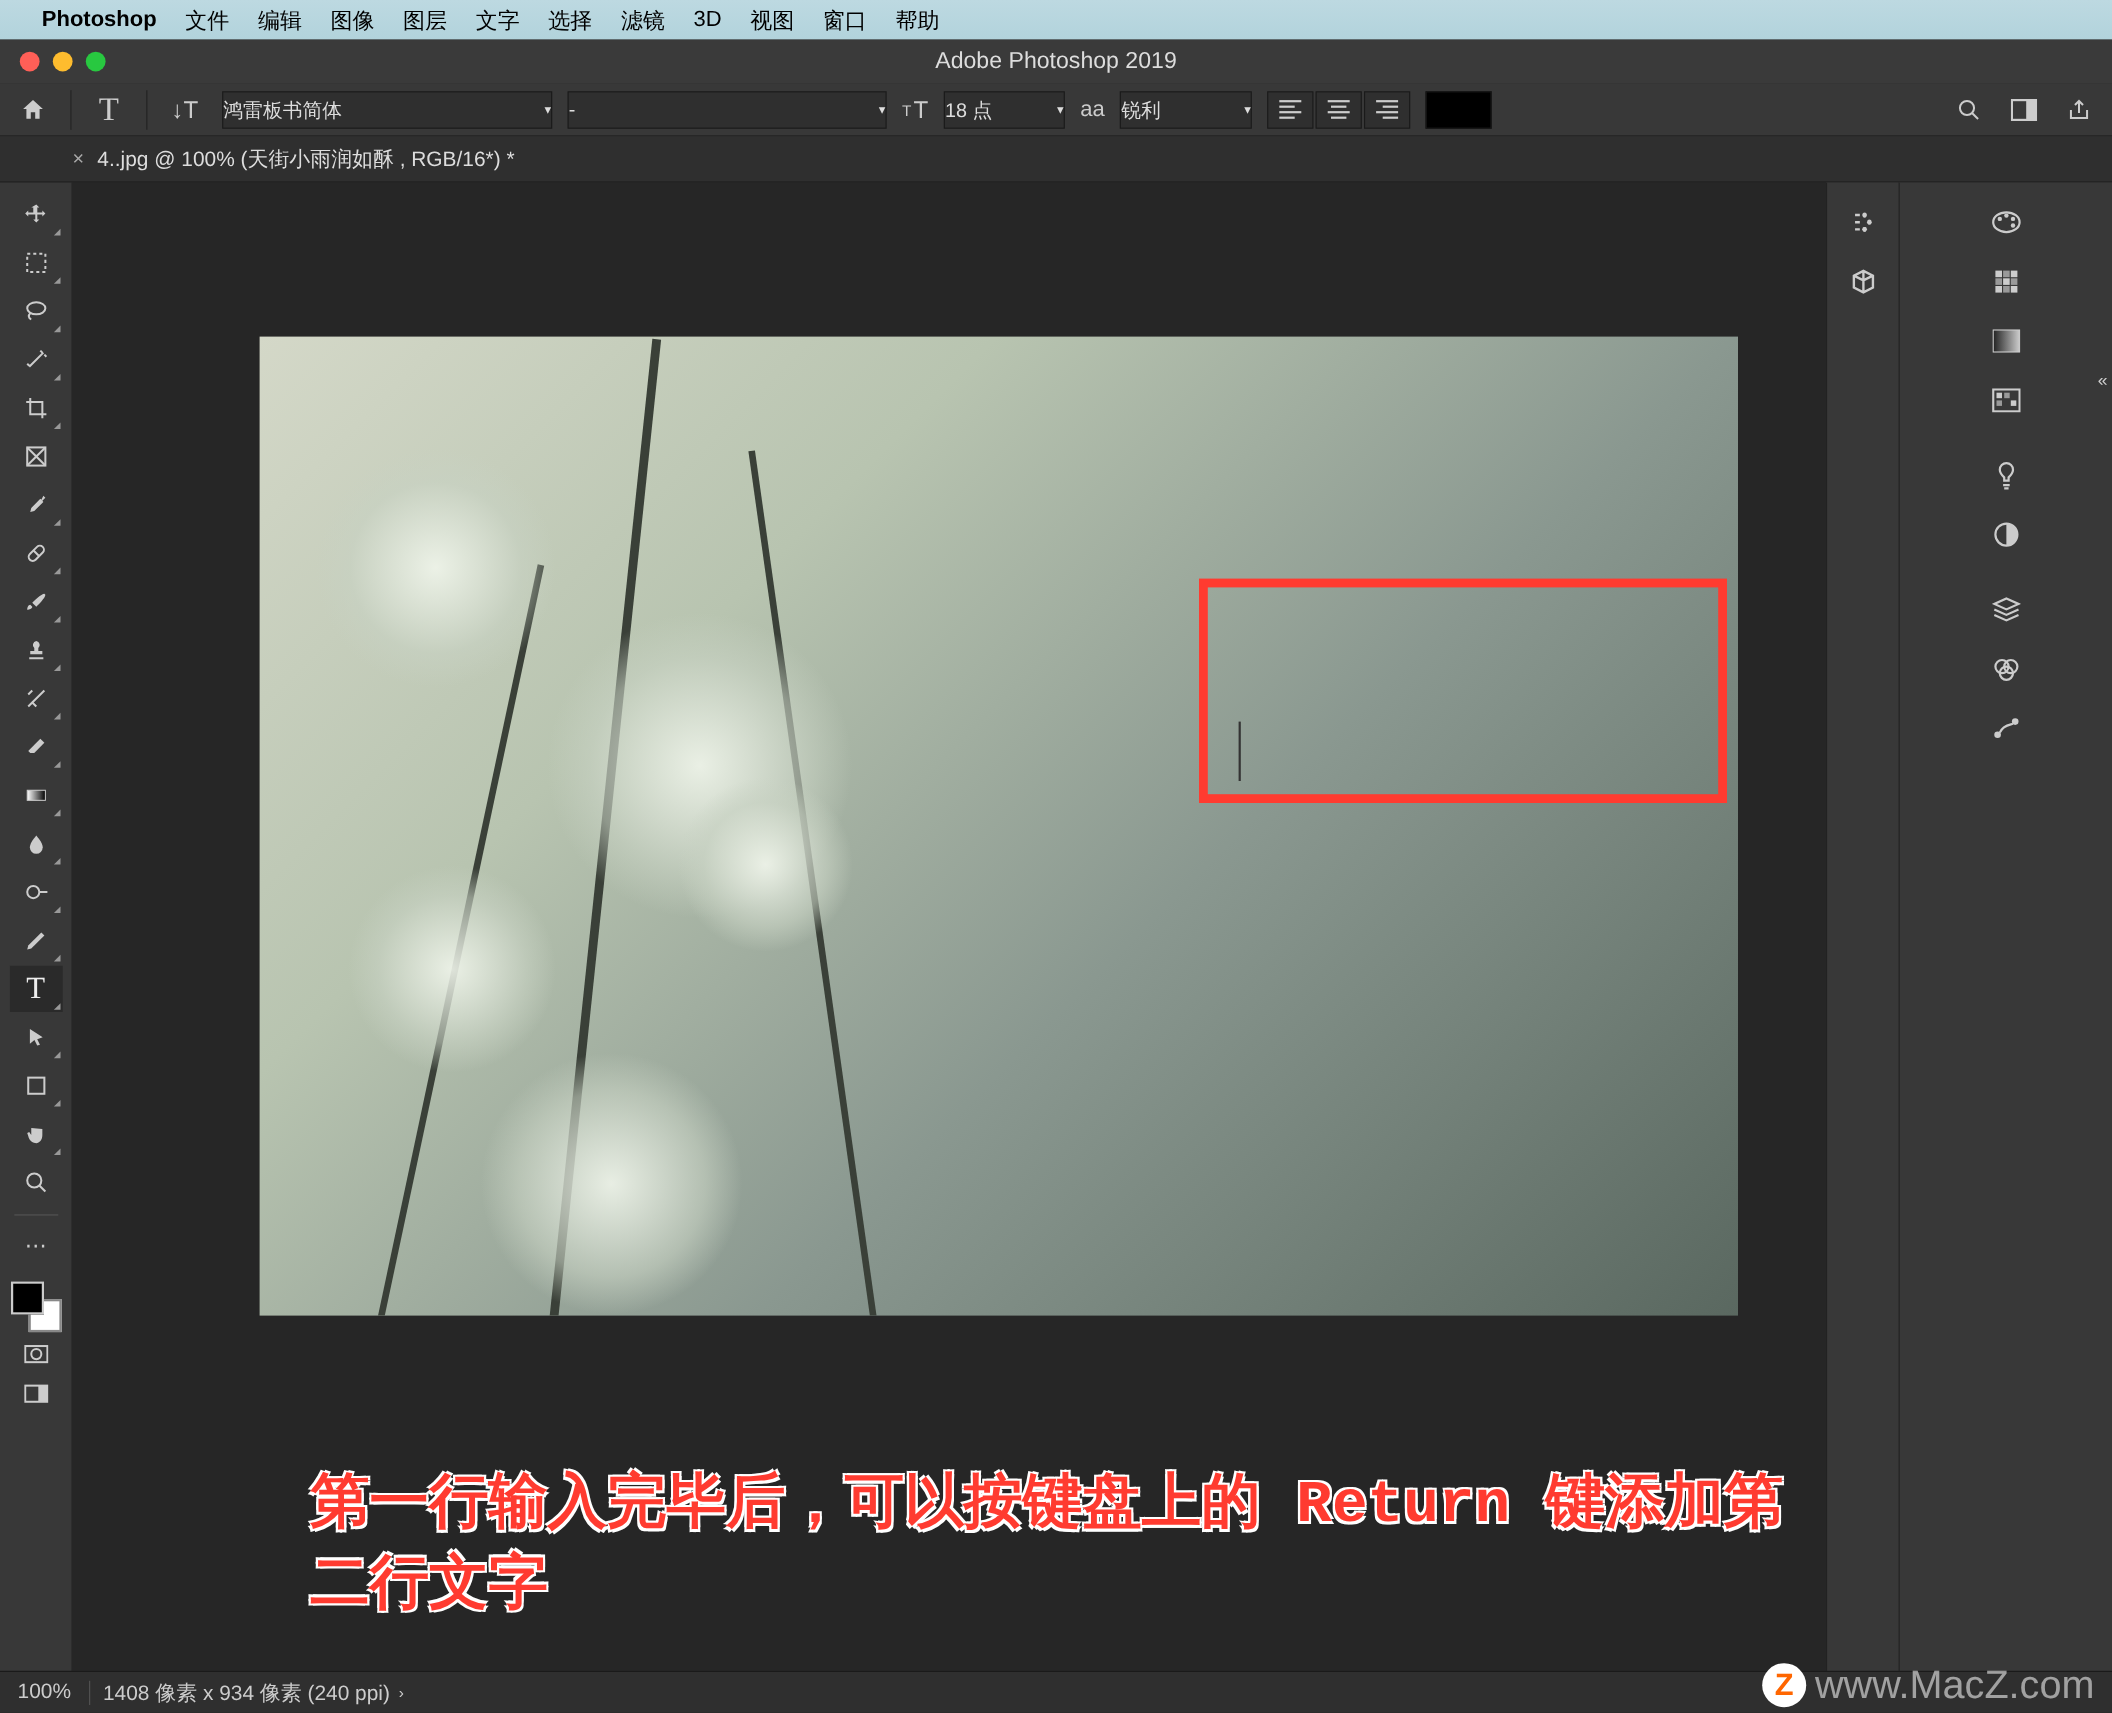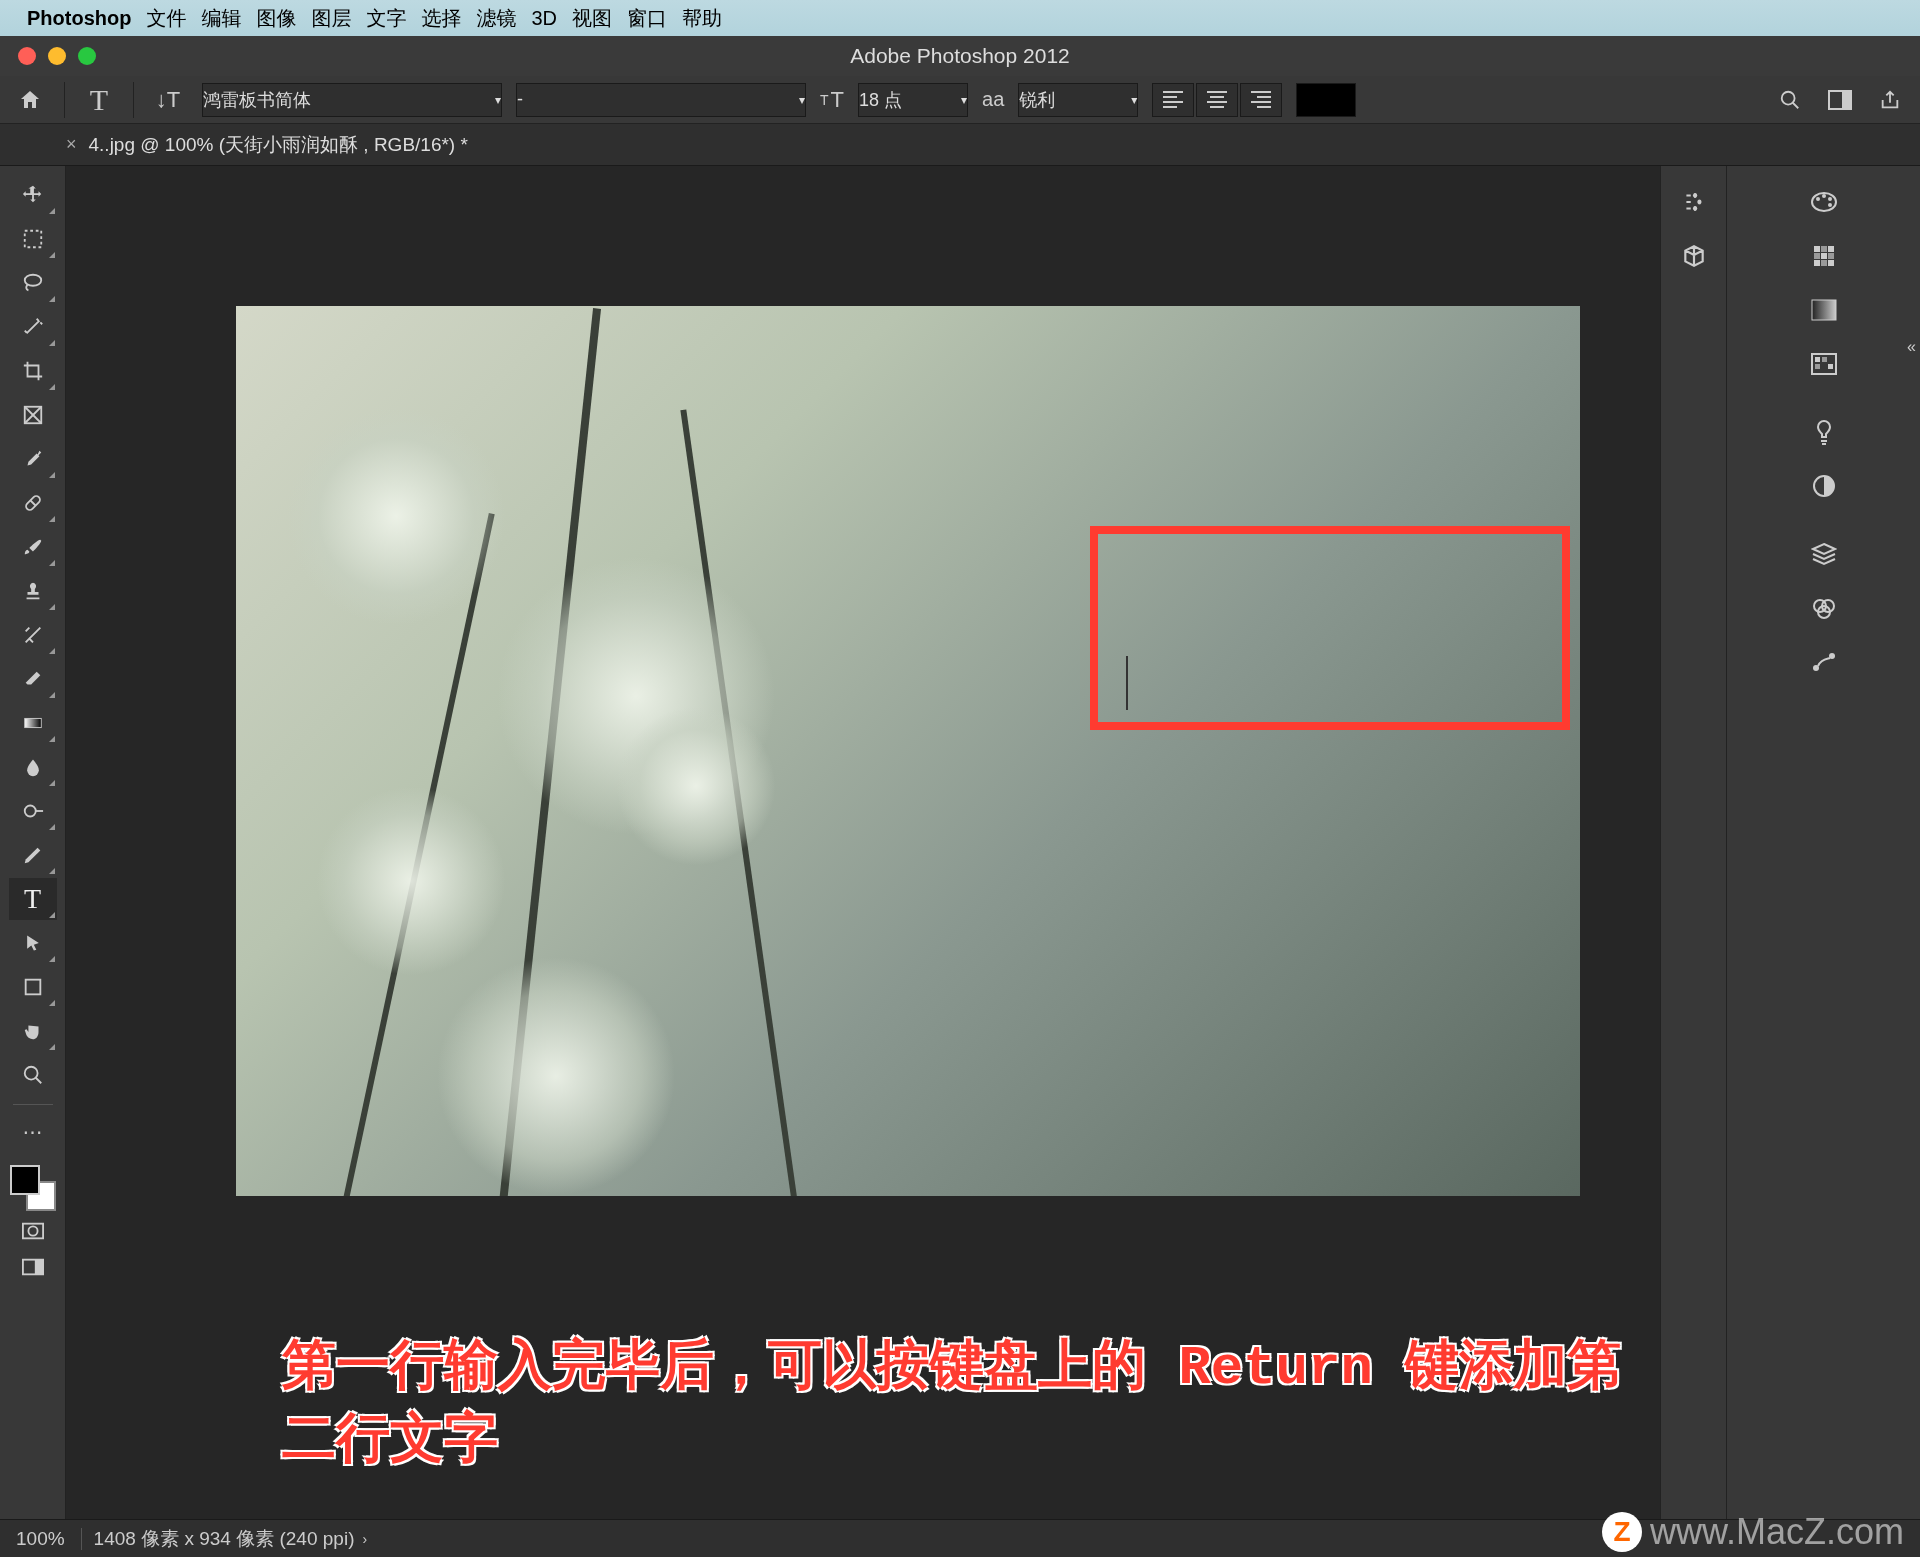--- a/index.html
+++ b/index.html
@@ -14,21 +14,21 @@
 
 
 .mac-menubar {
   height: 36px;
   background: linear-gradient(#bdd9e1, #b2d3dc);
   display: flex;
   align-items: center;
   padding: 0 12px;
   font-size: 20px;
   color: #000;
-  gap: 15px;
+  gap: 26px;
 }
 .mac-menubar .apple { font-size: 22px; }
 .mac-menubar .app-name { font-weight: 700; }
 
 
 .window-titlebar {
   height: 40px;
   background: #3a3a3a;
   display: flex;
   align-items: center;
@@ -222,21 +222,21 @@
   <span>窗口</span>
   <span>帮助</span>
 </div>
 
 <div class="window-titlebar">
   <div class="traffic-lights">
     <span class="tl-red"></span>
     <span class="tl-yellow"></span>
     <span class="tl-green"></span>
   </div>
-  <div class="window-title">Adobe Photoshop 2012</div>
+  <div class="window-title">Adobe Photoshop 2019</div>
 </div>
 
 <div class="options-bar">
   <div class="opt-btn">
     <svg width="24" height="24" viewBox="0 0 24 24">
         <path fill="#ccc" d="M12 3l9 8h-3v9h-4v-6h-4v6H6v-9H3z"></path>
       </svg>
   </div>
   <div class="opt-sep"></div>
   <div class="opt-btn" style="font-family:serif;font-size:30px">T</div>

